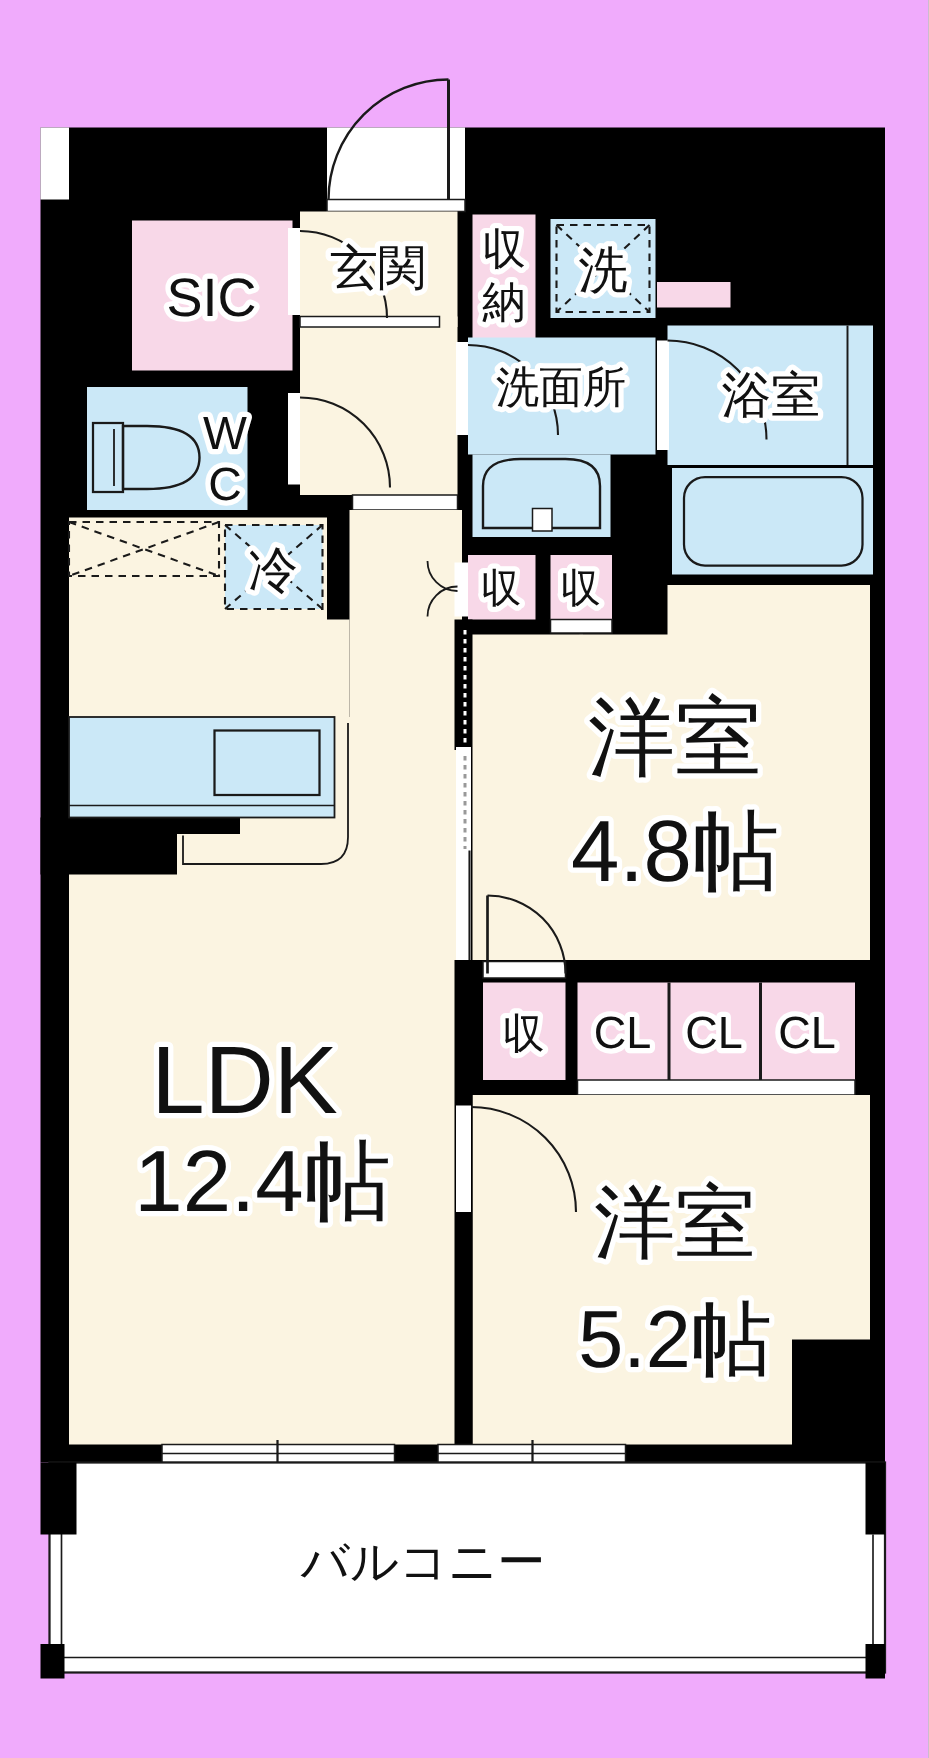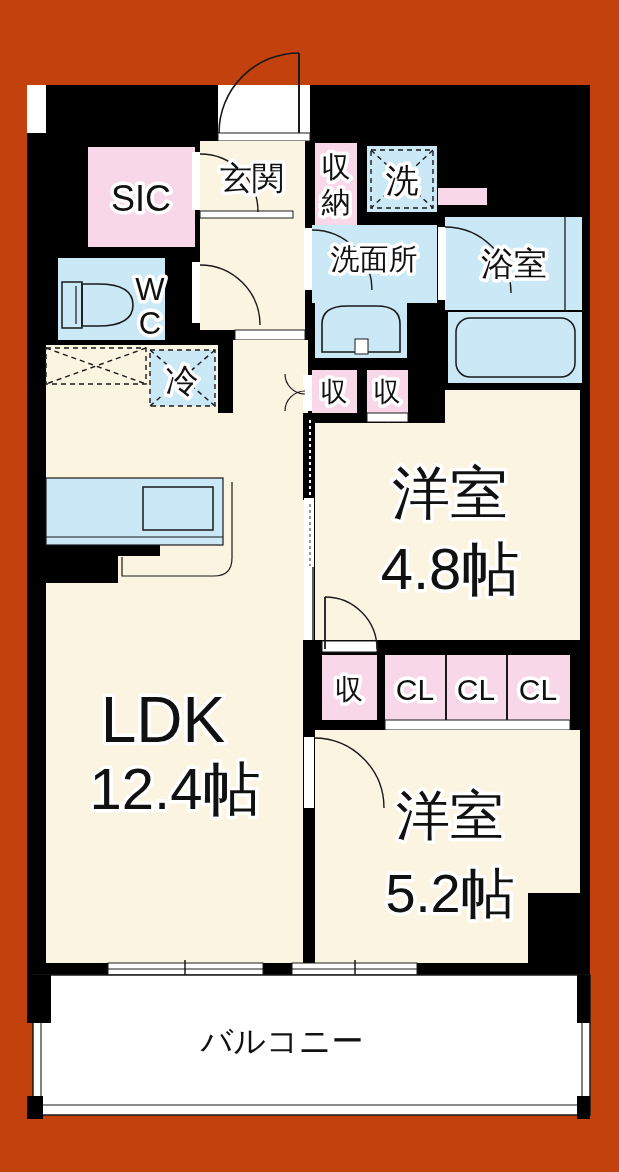--- a/index.html
+++ b/index.html
@@ -1,16 +1,16 @@
 <!DOCTYPE html>
 <html style="--wall: #000000; --floor: #FBF4E1; --wet_area: #CBE8F7; --storage: #F8D8E8; --balcony: #FFFFFF;"><head>
 <meta charset="utf-8">
 <style>
   html,body{margin:0;padding:0;background:#fff;}
-  .stage{position:relative;width:619px;height:1172px;background:#c2410c;overflow:hidden;
+  .stage{position:relative;width:619px;height:1172px;background:#f0abfc;overflow:hidden;
          font-family:"Liberation Sans", sans-serif;}
   svg{display:block;}
   .wall{fill:var(--wall,#000);}
   .floor{fill:var(--floor,#FBF4E1);}
   .wet{fill:var(--wet_area,#CBE8F7);}
   .pink{fill:var(--storage,#F8D8E8);}
   .white{fill:#fff;}
   .ln{stroke:#1a1a1a;fill:none;}
   .sill{fill:#fff;stroke:#1a1a1a;stroke-width:1;}
   .dash{stroke:#1a1a1a;stroke-width:1.4;fill:none;stroke-dasharray:5 4;}

